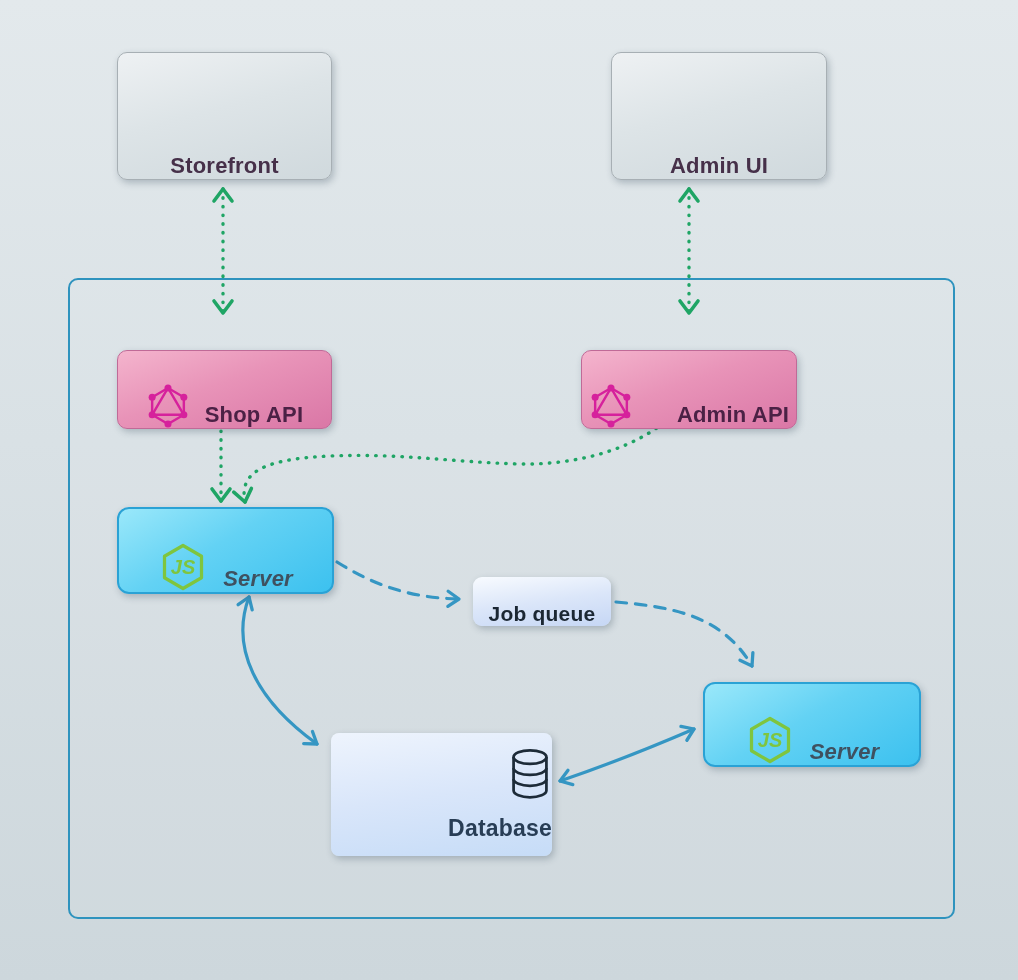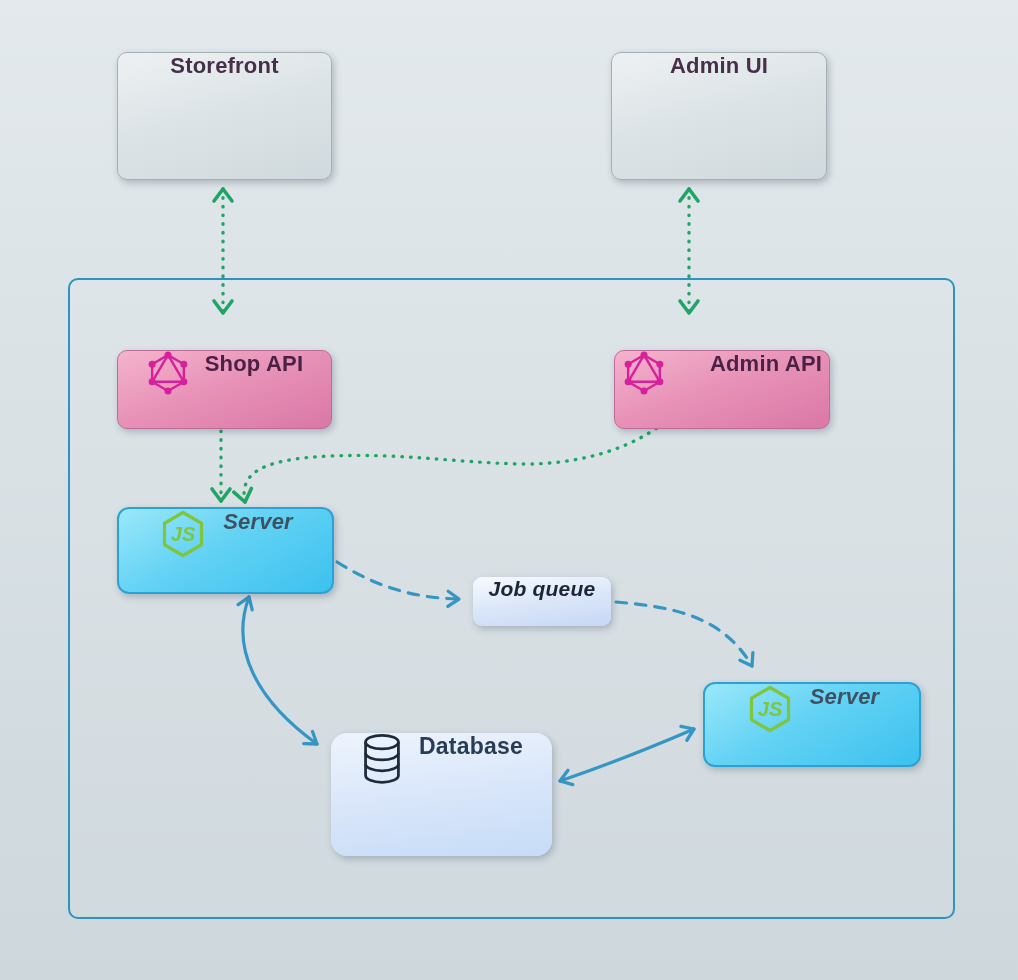--- a/index.html
+++ b/index.html
@@ -10,54 +10,54 @@
     font-family:"Liberation Sans", sans-serif;
     overflow:hidden;
   }
   .backend-container {
     position:absolute; left:68px; top:278px; width:883px; height:637px;
     border:2.5px solid #2e93be; border-radius:10px;
     background:rgba(255,255,255,0.05);
   }
   .edges { position:absolute; left:0; top:0; }
   .node {
-    position:absolute; display:flex; align-items:flex-start; justify-content:center;
+    position:absolute; display:flex; align-items:flex-end; justify-content:center;
     gap:15px; font-weight:bold; letter-spacing:0.2px;
     box-shadow:2px 3px 7px rgba(40,60,80,0.28);
   }
   .node .icon { display:flex; align-items:center; }
   .external {
     background:linear-gradient(165deg,#eef1f3 0%,#dde4e7 45%,#d0d9dd 100%);
     border:1px solid #a7afb4; border-radius:10px;
     color:#463049; font-size:22px;
   }
   #node-storefront { left:117px; top:52px;  width:213px; height:126px; }
   #node-admin-ui   { left:583px; top:52px;  width:214px; height:126px;margin-left:28px; }
   .api {
     background:linear-gradient(160deg,#f4b4cd 0%,#e893b8 45%,#da77a6 100%);
     border:1px solid #c06a97; border-radius:10px;
     color:#4b2145; font-size:22px;margin-top:30px;
   }
   #node-shop-api  { left:117px; top:320px; width:213px; height:77px; }
-  #node-admin-api { left:614px; top:320px; width:214px; height:77px;gap:44px; }
+  #node-admin-api { left:581px; top:320px; width:214px; height:77px;gap:44px; }
   .service {
     background:linear-gradient(150deg,#9ae8fa 0%,#63d2f4 45%,#3cc1ef 100%);
     border:2px solid #2aa2d5; border-radius:12px;
     color:#3f5160; font-size:22px;font-style:italic;
   }
   #node-server { left:117px; top:507px; width:213px; height:83px; }
   #node-worker { left:703px; top:682px; width:214px; height:81px; }
   .queue {
     background:linear-gradient(172deg,#f8fbff 0%,#dbe6f9 50%,#c6d7f5 100%);
-    border-radius:9px; color:#1b2733; font-size:21px;font-style:italic;
+    border-radius:9px; color:#1b2733; font-size:21px;
   }
   #node-job-queue { left:473px; top:577px; width:138px; height:49px; }
   .db {
     background:linear-gradient(172deg,#eef4fd 0%,#d9e6fa 50%,#c6dcf7 100%);
-    border-radius:16px; color:#283d55; font-size:23px;
+    border-radius:8px; color:#283d55; font-size:23px;flex-direction:column;
   }
   #node-database { left:331px; top:733px; width:221px; height:123px; }
 
   .dot-green { fill:none; stroke:#1fa565; stroke-width:3.4; stroke-linecap:round; stroke-dasharray:0.5 8.2; }
   .dash-blue { fill:none; stroke:#3596c3; stroke-width:3.2; stroke-linecap:round; stroke-dasharray:10.5 9; }
   .solid-blue{ fill:none; stroke:#3596c3; stroke-width:3.2; stroke-linecap:round; }
 </style>
 </head>
 <body>
 

